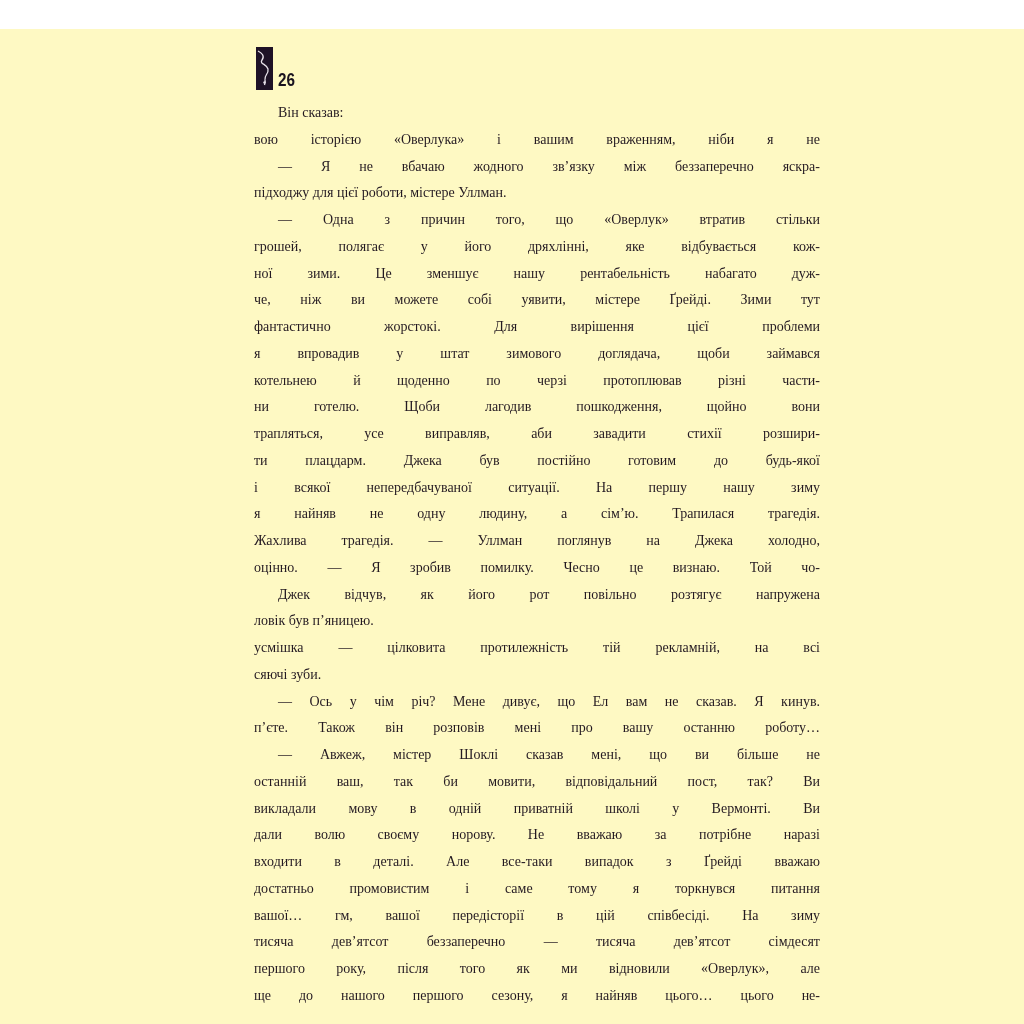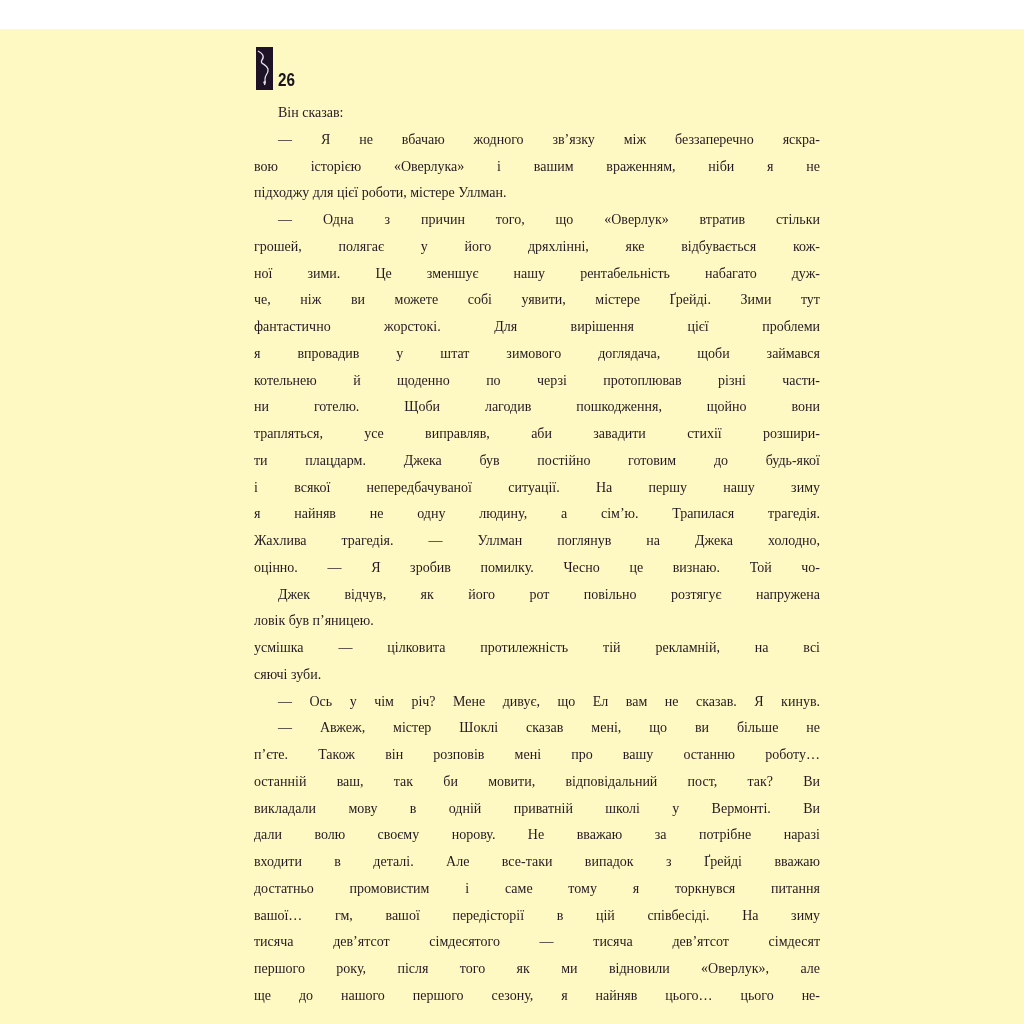--- a/index.html
+++ b/index.html
@@ -77,47 +77,47 @@
   <div class="page-marker">
     <svg viewBox="0 0 17 43" xmlns="http://www.w3.org/2000/svg">
       <path d="M2 4 C6 6, 9 9, 6 13 C3 17, 11 17, 12 22 C13 27, 8 28, 9 33 C9.5 35, 9 36, 8.5 38" fill="none" stroke="#e8e2ea" stroke-width="1.3"></path>
       <circle cx="8.5" cy="35.5" r="1.2" fill="#e8e2ea"></circle>
     </svg>
   </div>
   <div class="page-number">26</div>
 
   <div class="text-block" id="text-block">
       <span class="line indent last">Він сказав:</span>
+      <span class="line">вою історією «Оверлука» і вашим враженням, ніби я не</span>
       <span class="line indent">— Я не вбачаю жодного зв’язку між беззаперечно яскра-</span>
-      <span class="line">вою історією «Оверлука» і вашим враженням, ніби я не</span>
       <span class="line last">підходжу для цієї роботи, містере Уллман.</span>
       <span class="line indent">— Одна з причин того, що «Оверлук» втратив стільки</span>
       <span class="line">грошей, полягає у його дряхлінні, яке відбувається кож-</span>
       <span class="line">ної зими. Це зменшує нашу рентабельність набагато дуж-</span>
       <span class="line">че, ніж ви можете собі уявити, містере Ґрейді. Зими тут</span>
       <span class="line">фантастично жорстокі. Для вирішення цієї проблеми</span>
       <span class="line">я впровадив у штат зимового доглядача, щоби займався</span>
       <span class="line">котельнею й щоденно по черзі протоплював різні части-</span>
       <span class="line">ни готелю. Щоби лагодив пошкодження, щойно вони</span>
       <span class="line">трапляться, усе виправляв, аби завадити стихії розшири-</span>
       <span class="line">ти плацдарм. Джека був постійно готовим до будь-якої</span>
       <span class="line">і всякої непередбачуваної ситуації. На першу нашу зиму</span>
       <span class="line">я найняв не одну людину, а сім’ю. Трапилася трагедія.</span>
       <span class="line">Жахлива трагедія. — Уллман поглянув на Джека холодно,</span>
       <span class="line">оцінно. — Я зробив помилку. Чесно це визнаю. Той чо-</span>
       <span class="line indent">Джек відчув, як його рот повільно розтягує напружена</span>
       <span class="line last">ловік був п’яницею.</span>
       <span class="line">усмішка — цілковита протилежність тій рекламній, на всі</span>
       <span class="line last">сяючі зуби.</span>
       <span class="line indent">— Ось у чім річ? Мене дивує, що Ел вам не сказав. Я кинув.</span>
+      <span class="line">п’єте. Також він розповів мені про вашу останню роботу…</span>
       <span class="line indent">— Авжеж, містер Шоклі сказав мені, що ви більше не</span>
-      <span class="line">п’єте. Також він розповів мені про вашу останню роботу…</span>
       <span class="line">останній ваш, так би мовити, відповідальний пост, так? Ви</span>
       <span class="line">викладали мову в одній приватній школі у Вермонті. Ви</span>
       <span class="line">дали волю своєму норову. Не вважаю за потрібне наразі</span>
       <span class="line">входити в деталі. Але все-таки випадок з Ґрейді вважаю</span>
       <span class="line">достатньо промовистим і саме тому я торкнувся питання</span>
       <span class="line">вашої… гм, вашої передісторії в цій співбесіді. На зиму</span>
-      <span class="line">тисяча дев’ятсот сімдесятого — тисяча дев’ятсот сімдесят</span>
+      <span class="line">тисяча дев’ятсот беззаперечно — тисяча дев’ятсот сімдесят</span>
       <span class="line">першого року, після того як ми відновили «Оверлук», але</span>
       <span class="line">ще до нашого першого сезону, я найняв цього… цього не-</span>
     </div>
 </div>
 
 </body></html>

